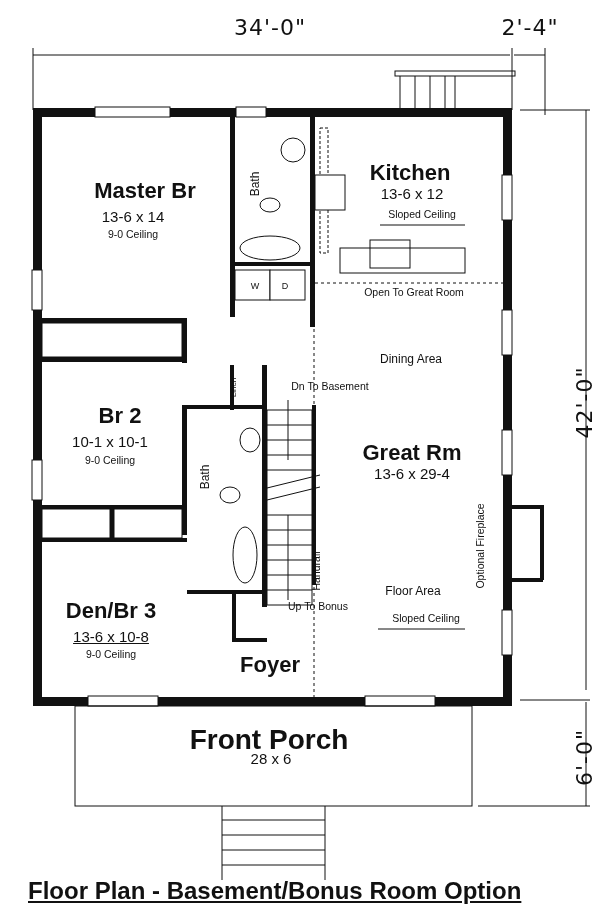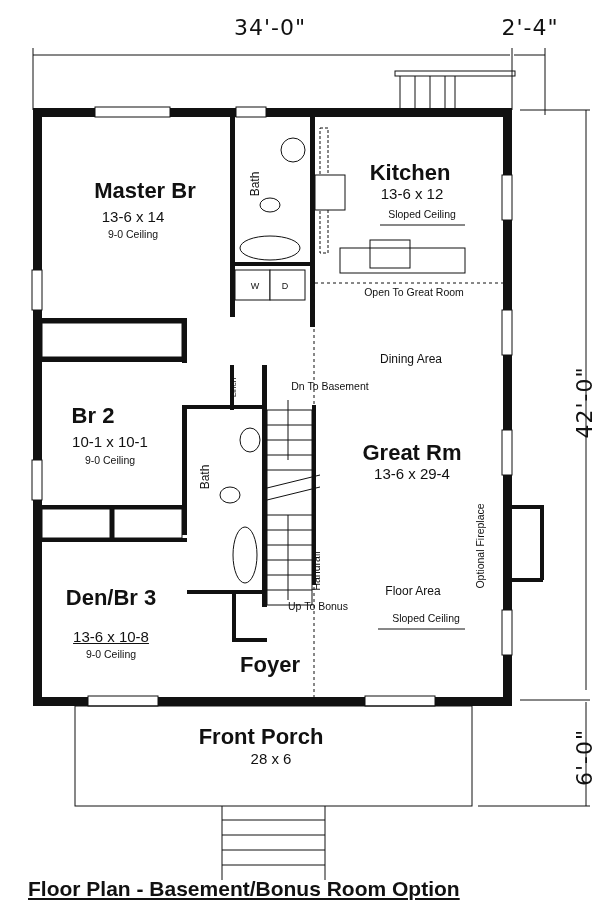--- a/index.html
+++ b/index.html
@@ -5,21 +5,21 @@
   html,body{margin:0;padding:0;background:#fff;}
   body{width:600px;height:923px;position:relative;overflow:hidden;font-family:"Liberation Sans",sans-serif;color:#111;}
   svg{position:absolute;left:0;top:0;}
   .lbl{position:absolute;white-space:nowrap;text-align:center;transform:translateX(-50%);}
   .room{font-weight:bold;font-size:22px;}
   .dim{font-size:15px;}
   .ceil{font-size:10.5px;}
   .note{font-size:12px;}
   .vert{position:absolute;white-space:nowrap;transform:rotate(-90deg);transform-origin:center center;}
   .bigdim{font-family:"DejaVu Sans",sans-serif;font-size:22px;font-weight:normal;letter-spacing:1px;}
-  .title{position:absolute;left:28px;top:877px;font-size:21px;font-weight:bold;text-decoration:underline;white-space:nowrap;}
+  .title{position:absolute;left:28px;top:877px;font-size:24px;font-weight:bold;text-decoration:underline;white-space:nowrap;}
 </style>
 </head>
 <body>
 
 <svg width="600" height="923">
   <g stroke="#111" fill="none">
 
     <line x1="33" y1="55" x2="510" y2="55" stroke-width="1"></line>
     <line x1="33" y1="48" x2="33" y2="110" stroke-width="1"></line>
     <line x1="512" y1="48" x2="512" y2="110" stroke-width="1"></line>
@@ -146,36 +146,36 @@
 <div class="vert note" style="left:243px;top:177px;">Bath</div>
 <div class="lbl" style="left:255px;top:281px;font-size:9px;">W</div>
 <div class="lbl" style="left:285px;top:281px;font-size:9px;">D</div>
 
 <div class="lbl room" style="left:410px;top:160px;">Kitchen</div>
 <div class="lbl dim" style="left:412px;top:185px;">13-6 x 12</div>
 <div class="lbl ceil" style="left:422px;top:208px;">Sloped Ceiling</div>
 <div class="lbl ceil" style="left:414px;top:286px;">Open To Great Room</div>
 <div class="lbl note" style="left:411px;top:352px;">Dining Area</div>
 
-<div class="lbl room" style="left:93px;top:403px;">Br 2</div>
+<div class="lbl room" style="left:120px;top:403px;">Br 2</div>
 <div class="lbl dim" style="left:110px;top:433px;">10-1 x 10-1</div>
 <div class="lbl ceil" style="left:110px;top:454px;">9-0 Ceiling</div>
 <div class="vert" style="left:224px;top:383px;font-size:8px;">Linen</div>
 <div class="vert note" style="left:193px;top:470px;">Bath</div>
 <div class="lbl ceil" style="left:330px;top:380px;">Dn To Basement</div>
 <div class="vert ceil" style="left:296px;top:565px;">Handrail</div>
 <div class="lbl ceil" style="left:318px;top:600px;">Up To Bonus</div>
 
-<div class="lbl room" style="left:111px;top:585px;text-align:center;">Den/Br 3</div>
+<div class="lbl room" style="left:111px;top:598px;text-align:center;">Den/Br 3</div>
 <div class="lbl dim" style="left:111px;top:628px;text-decoration:underline;">13-6 x 10-8</div>
 <div class="lbl ceil" style="left:111px;top:648px;">9-0 Ceiling</div>
 <div class="lbl room" style="left:270px;top:652px;">Foyer</div>
 
 <div class="lbl room" style="left:412px;top:440px;">Great Rm</div>
 <div class="lbl dim" style="left:412px;top:465px;">13-6 x 29-4</div>
 <div class="vert ceil" style="left:437px;top:540px;">Optional Fireplace</div>
 <div class="lbl note" style="left:413px;top:584px;">Floor Area</div>
 <div class="lbl ceil" style="left:426px;top:612px;">Sloped Ceiling</div>
 
-<div class="lbl room" style="left:261px;top:724px;font-size:22px;">Front Porch</div>
+<div class="lbl room" style="left:269px;top:724px;font-size:28px;">Front Porch</div>
 <div class="lbl dim" style="left:271px;top:750px;">28 x 6</div>
 
 <div class="title">Floor Plan  - Basement/Bonus Room Option</div>
 
 </body></html>

